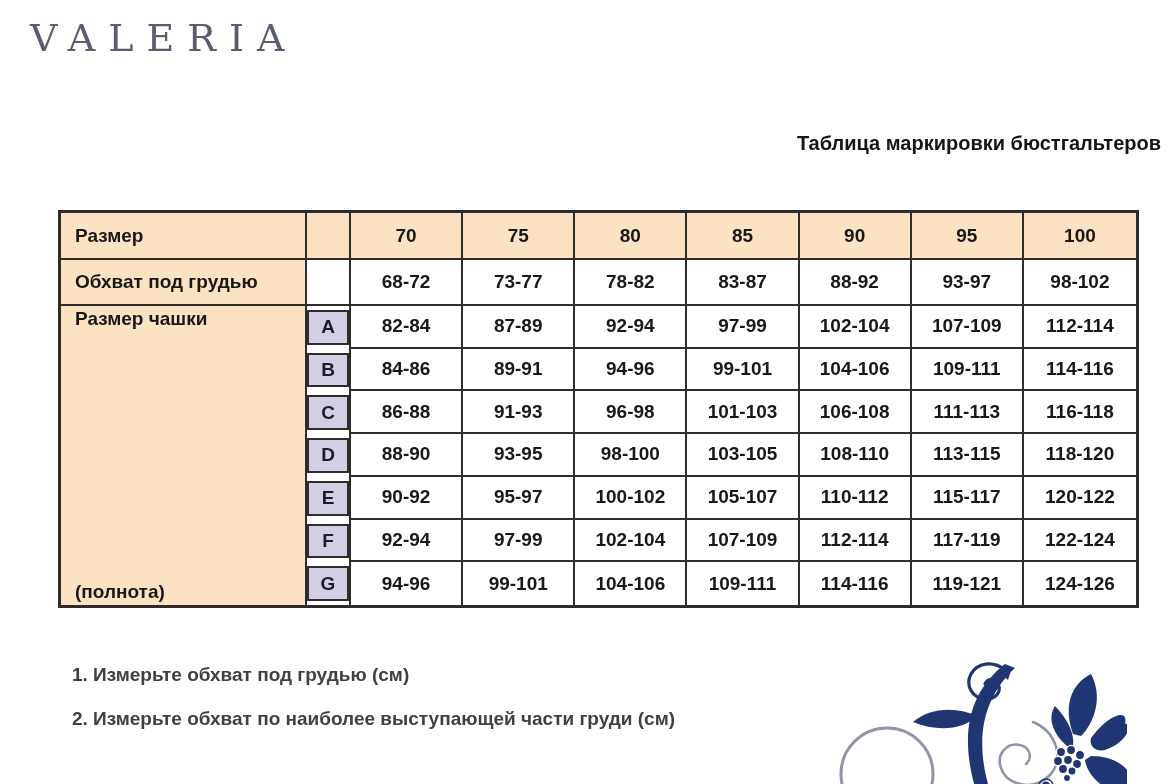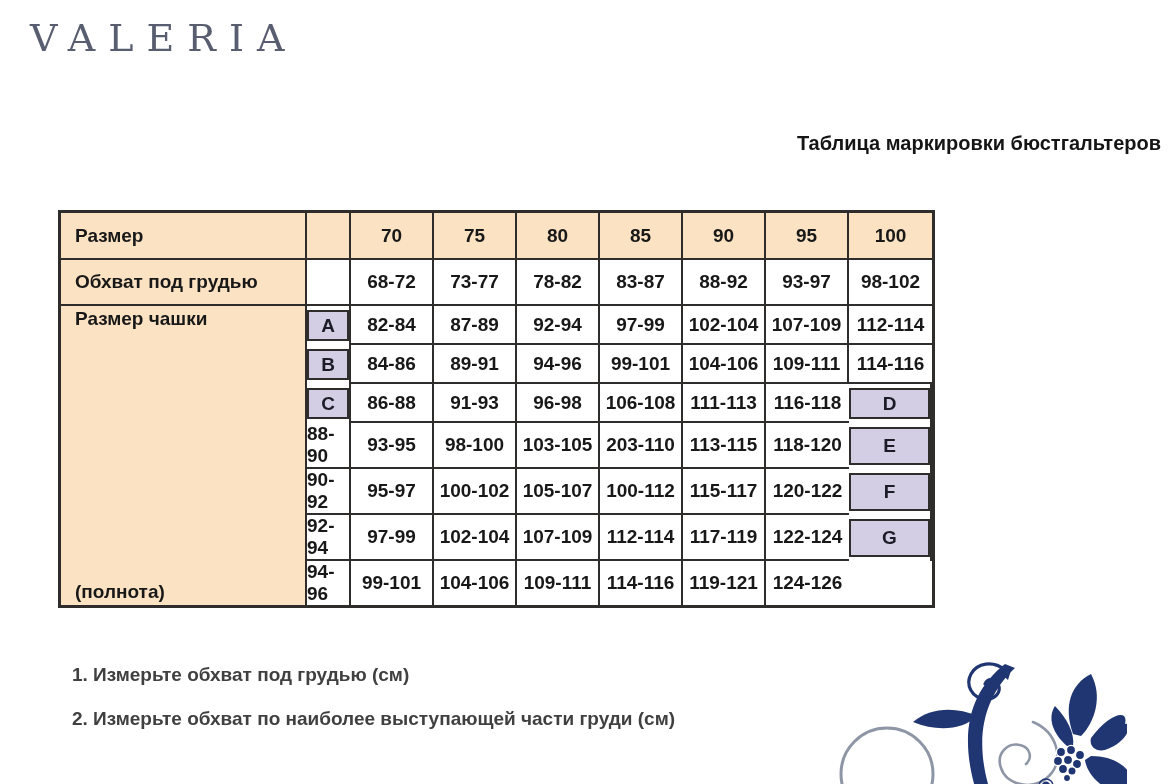--- a/index.html
+++ b/index.html
@@ -11,21 +11,21 @@
     position:absolute;left:30px;top:16px;
     font-family:"DejaVu Serif",serif;
     font-size:38px;letter-spacing:13px;font-weight:400;
     color:#4a5063;opacity:.92;
   }
   .title{
     position:absolute;left:80px;top:132px;width:1081px;
     text-align:right;font-size:20px;font-weight:700;color:#151515;
   }
   .tbl{
-    position:absolute;left:58px;top:210px;width:877px;height:398px;
+    position:absolute;left:58px;top:210px;width:1081px;height:398px;
     box-sizing:border-box;border:3px solid #2e2d2b;background:#ffffff;
     display:grid;
     grid-template-columns:246px 44px repeat(7,1fr);
     grid-template-rows:47px 46px repeat(7,1fr);
   }
   .cell{
     box-sizing:border-box;
     border-right:2px solid #2e2d2b;border-bottom:2px solid #2e2d2b;
     display:flex;align-items:center;justify-content:center;
     font-size:19px;font-weight:700;color:#181818;background:#ffffff;
@@ -113,43 +113,44 @@
   <div class="cell">104-106</div>
   <div class="cell">109-111</div>
   <div class="cell lc">114-116</div>
 
   <div class="cupcell">
       <div class="cupbox">C</div>
     </div>
   <div class="cell">86-88</div>
   <div class="cell">91-93</div>
   <div class="cell">96-98</div>
+  <div class="cell">101-103</div>
   <div class="cell">106-108</div>
   <div class="cell">111-113</div>
   <div class="cell lc">116-118</div>
 
   <div class="cupcell">
       <div class="cupbox">D</div>
     </div>
   <div class="cell">88-90</div>
   <div class="cell">93-95</div>
   <div class="cell">98-100</div>
   <div class="cell">103-105</div>
-  <div class="cell">203-110</div>
+  <div class="cell">108-110</div>
   <div class="cell">113-115</div>
   <div class="cell lc">118-120</div>
 
   <div class="cupcell">
       <div class="cupbox">E</div>
     </div>
   <div class="cell">90-92</div>
   <div class="cell">95-97</div>
   <div class="cell">100-102</div>
   <div class="cell">105-107</div>
-  <div class="cell">100-112</div>
+  <div class="cell">110-112</div>
   <div class="cell">115-117</div>
   <div class="cell lc">120-122</div>
 
   <div class="cupcell">
       <div class="cupbox">F</div>
     </div>
   <div class="cell">92-94</div>
   <div class="cell">97-99</div>
   <div class="cell">102-104</div>
   <div class="cell">107-109</div>

